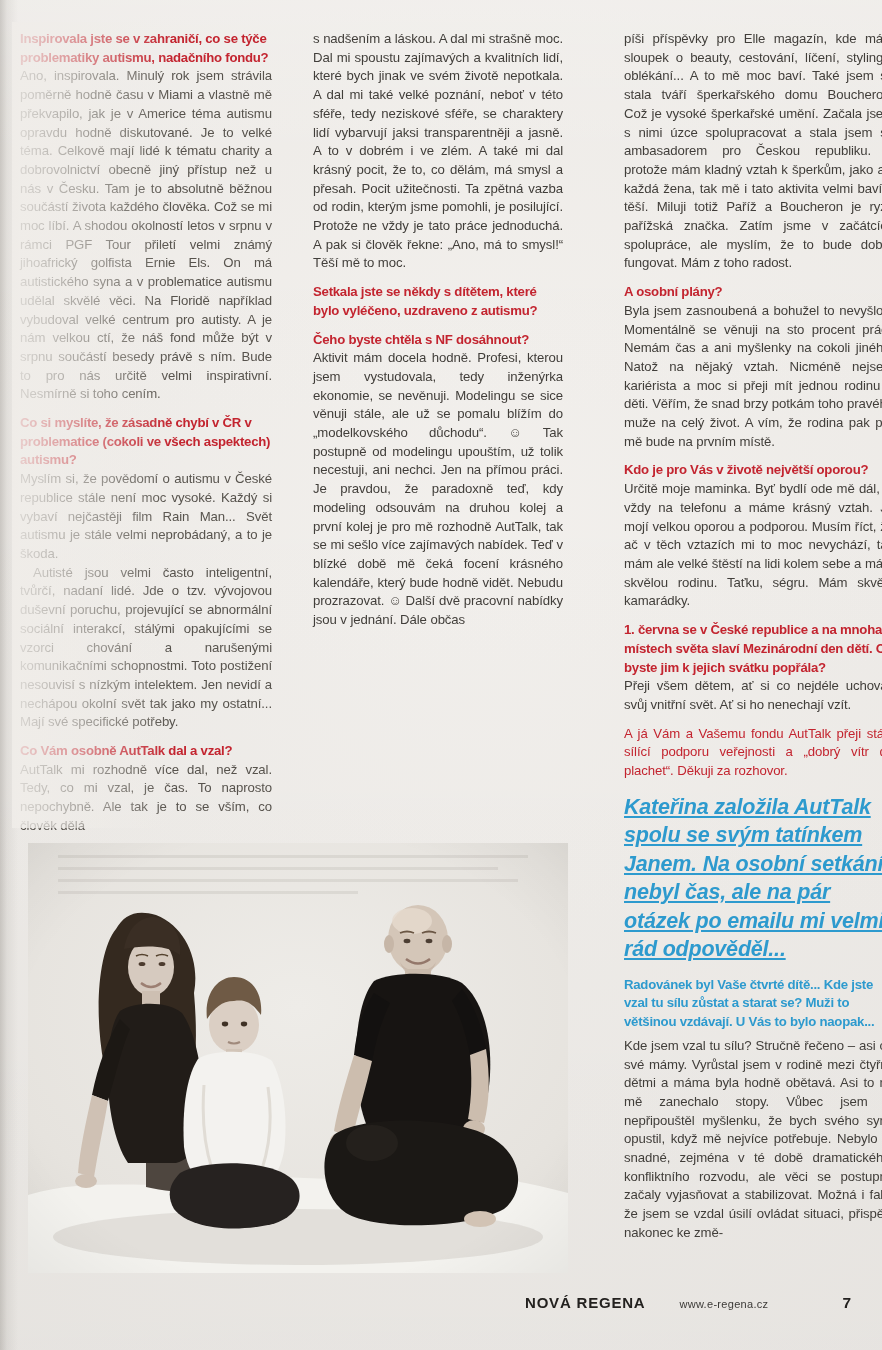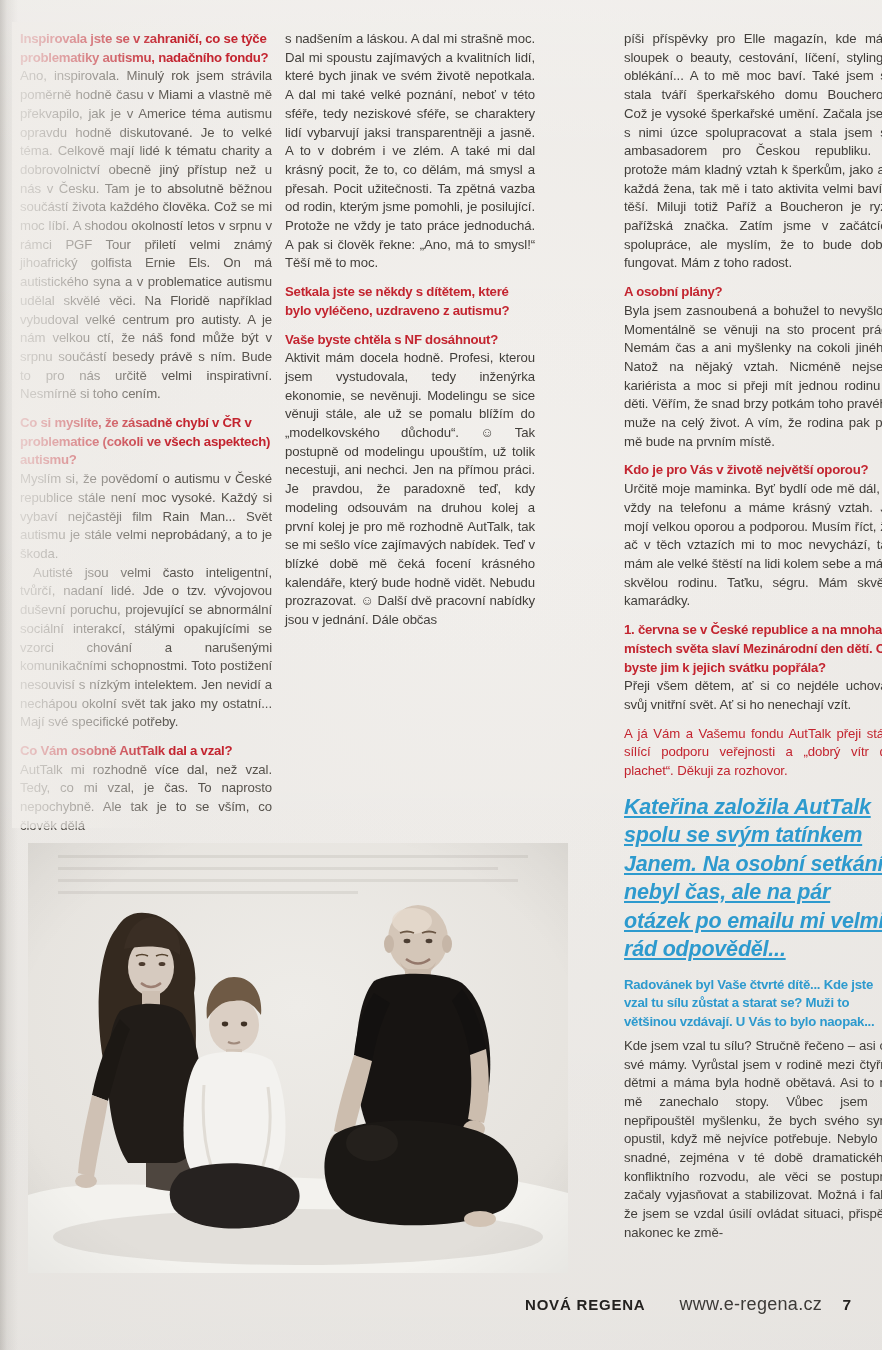--- a/index.html
+++ b/index.html
@@ -15,21 +15,21 @@
       linear-gradient(90deg, rgba(120,115,108,0.30) 0px, rgba(120,115,108,0.10) 7px, rgba(0,0,0,0) 18px),
       linear-gradient(180deg, rgba(255,255,255,0.18) 0%, rgba(0,0,0,0.00) 12%, rgba(0,0,0,0.02) 100%),
       radial-gradient(120% 90% at 55% 40%, rgba(255,255,255,0.20), rgba(0,0,0,0.03));
   }
   .col{
     position:absolute;top:30px;z-index:1;
     font-size:13.2px;line-height:18.7px;letter-spacing:-0.1px;
     color:#413e3a;text-align:justify;
   }
   .col1{left:20px;width:252px;color:#57534d;}
-  .col2{left:285px;width:250px;}
+  .col2{left:313px;width:250px;}
   .col3{left:592px;width:270px;margin-left:32px;}
   .q{
     margin:10px 0 0 0;font-size:13.2px;line-height:18.7px;
     font-weight:bold;color:#c3242f;letter-spacing:-0.25px;text-align:left;
   }
   .q.first{margin-top:0;}
   .a{margin:0;}
   .indent{text-indent:13px;}
   .closing{margin:10px 0 0 0;font-weight:normal;color:#c3242f;}
   .lead{
@@ -46,21 +46,21 @@
   }
   .photo-frame{
     position:absolute;left:28px;top:843px;width:540px;height:430px;z-index:5;
     background:#e7e4e0;overflow:hidden;
   }
   .footer{
     position:absolute;left:525px;top:1294px;width:340px;z-index:6;
     display:flex;align-items:baseline;justify-content:center;
   }
   .footer .mag{font-weight:bold;font-size:15px;letter-spacing:0.8px;color:#23211f;}
-  .footer .url{font-size:18px;color:#3c3a37;margin-left:34px;letter-spacing:0.3px;}
+  .footer .url{font-size:11px;color:#3c3a37;margin-left:34px;letter-spacing:0.3px;}
   .footer .pg{font-weight:bold;font-size:15.5px;color:#23211f;margin-left:auto;margin-right:14px;}
 </style>
 </head>
 <body>
 
 <div class="paper-shade"></div>
 
 <div class="col col1">
   <h3 class="q first">Inspirovala jste se v zahraničí, co se týče problematiky autismu, nadačního fondu?</h3>
   <p class="a">Ano, inspirovala. Minulý rok jsem strávila poměrně hodně času v Miami a vlastně mě překvapilo, jak je v Americe téma autismu opravdu hodně diskutované. Je to velké téma. Celkově mají lidé k tématu charity a dobrovolnictví obecně jiný přístup než u nás v Česku. Tam je to absolutně běžnou součástí života každého člověka. Což se mi moc líbí. A shodou okolností letos v srpnu v rámci PGF Tour přiletí velmi známý jihoafrický golfista Ernie Els. On má autistického syna a v problematice autismu udělal skvělé věci. Na Floridě například vybudoval velké centrum pro autisty. A je nám velkou ctí, že náš fond může být v srpnu součástí besedy právě s ním. Bude to pro nás určitě velmi inspirativní. Nesmírně si toho cením.</p>
@@ -68,21 +68,21 @@
   <p class="a">Myslím si, že povědomí o autismu v České republice stále není moc vysoké. Každý si vybaví nejčastěji film Rain Man... Svět autismu je stále velmi neprobádaný, a to je škoda.</p>
   <p class="a indent">Autisté jsou velmi často inteligentní, tvůrčí, nadaní lidé. Jde o tzv. vývojovou duševní poruchu, projevující se abnormální sociální interakcí, stálými opakujícími se vzorci chování a narušenými komunikačními schopnostmi. Toto postižení nesouvisí s nízkým intelektem. Jen nevidí a nechápou okolní svět tak jako my ostatní... Mají své specifické potřeby.</p>
   <h3 class="q">Co Vám osobně AutTalk dal a vzal?</h3>
   <p class="a">AutTalk mi rozhodně více dal, než vzal. Tedy, co mi vzal, je čas. To naprosto nepochybně. Ale tak je to se vším, co člověk dělá</p>
 </div>
 <div class="fade-overlay"></div>
 
 <div class="col col2">
   <p class="a">s nadšením a láskou. A dal mi strašně moc. Dal mi spoustu zajímavých a kvalitních lidí, které bych jinak ve svém životě nepotkala. A dal mi také velké poznání, neboť v této sféře, tedy neziskové sféře, se charaktery lidí vybarvují jaksi transparentněji a jasně. A to v dobrém i ve zlém. A také mi dal krásný pocit, že to, co dělám, má smysl a přesah. Pocit užitečnosti. Ta zpětná vazba od rodin, kterým jsme pomohli, je posilující. Protože ne vždy je tato práce jednoduchá. A pak si člověk řekne: „Ano, má to smysl!“ Těší mě to moc.</p>
   <h3 class="q">Setkala jste se někdy s dítětem, které bylo vyléčeno, uzdraveno z autismu?</h3>
-  <h3 class="q">Vaše byste chtěla s NF dosáhnout?</h3>
+  <h3 class="q">Čeho byste chtěla s NF dosáhnout?</h3>
   <p class="a">Aktivit mám docela hodně. Profesi, kterou jsem vystudovala, tedy inženýrka ekonomie, se nevěnuji. Modelingu se sice věnuji stále, ale už se pomalu blížím do „modelkovského důchodu“. ☺ Tak postupně od modelingu upouštím, už tolik necestuji, ani nechci. Jen na přímou práci. Je pravdou, že paradoxně teď, kdy modeling odsouvám na druhou kolej a první kolej je pro mě rozhodně AutTalk, tak se mi sešlo více zajímavých nabídek. Teď v blízké době mě čeká focení krásného kalendáře, který bude hodně vidět. Nebudu prozrazovat. ☺ Další dvě pracovní nabídky jsou v jednání. Dále občas</p>
 </div>
 
 <div class="col col3">
   <p class="a">píši příspěvky pro Elle magazín, kde mám sloupek o beauty, cestování, líčení, stylingu, oblékání... A to mě moc baví. Také jsem se stala tváří šperkařského domu Boucheron. Což je vysoké šperkařské umění. Začala jsem s nimi úzce spolupracovat a stala jsem se ambasadorem pro Českou republiku. A protože mám kladný vztah k šperkům, jako asi každá žena, tak mě i tato aktivita velmi baví a těší. Miluji totiž Paříž a Boucheron je ryze pařížská značka. Zatím jsme v začátcích spolupráce, ale myslím, že to bude dobře fungovat. Mám z toho radost.</p>
   <h3 class="q">A osobní plány?</h3>
   <p class="a">Byla jsem zasnoubená a bohužel to nevyšlo... Momentálně se věnuji na sto procent práci. Nemám čas a ani myšlenky na cokoli jiného. Natož na nějaký vztah. Nicméně nejsem kariérista a moc si přeji mít jednou rodinu a děti. Věřím, že snad brzy potkám toho pravého muže na celý život. A vím, že rodina pak pro mě bude na prvním místě.</p>
   <h3 class="q">Kdo je pro Vás v životě největší oporou?</h3>
   <p class="a">Určitě moje maminka. Byť bydlí ode mě dál, je vždy na telefonu a máme krásný vztah. Je mojí velkou oporou a podporou. Musím říct, že ač v těch vztazích mi to moc nevychází, tak mám ale velké štěstí na lidi kolem sebe a mám skvělou rodinu. Taťku, ségru. Mám skvělé kamarádky.</p>
   <h3 class="q">1. června se v České republice a na mnoha místech světa slaví Mezinárodní den dětí. Co byste jim k jejich svátku popřála?</h3>

